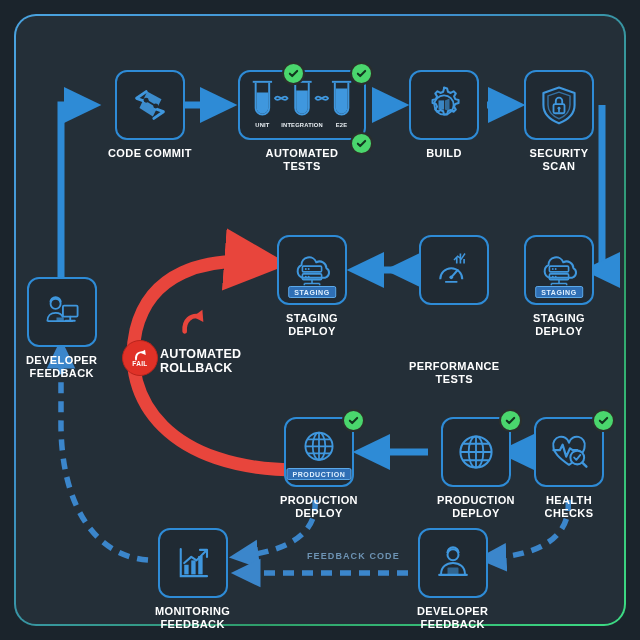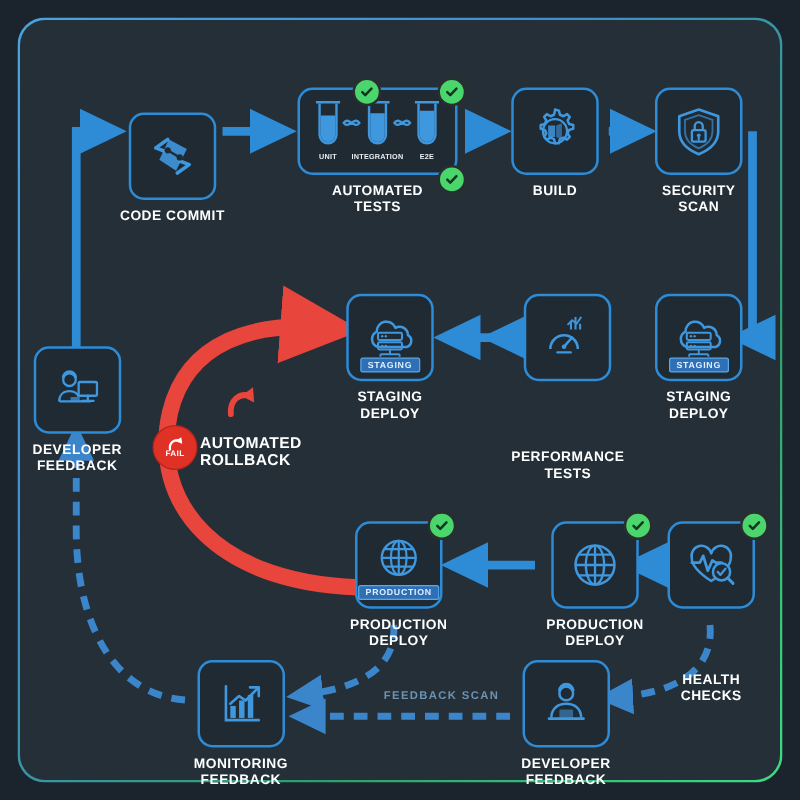--- a/index.html
+++ b/index.html
@@ -84,21 +84,21 @@
 
     <path d="M315,500 C318,540 276,552 242,556" stroke="#3b86cb" stroke-width="5.5" fill="none" stroke-dasharray="11 8" marker-end="url(#ad)"></path>
 
     <path d="M568,500 C572,542 530,556 490,558" stroke="#3b86cb" stroke-width="5.5" fill="none" stroke-dasharray="11 8" marker-end="url(#ad)"></path>
 
     <path d="M408,573 L244,573" stroke="#3b86cb" stroke-width="5.5" fill="none" stroke-dasharray="11 8" marker-end="url(#ad)"></path>
 
     <path d="M148,560 C92,556 60,500 61,420 L61,352" stroke="#3b86cb" stroke-width="5.5" fill="none" stroke-dasharray="11 8" marker-end="url(#ad)"></path>
   </svg>
 
-  <div class="node" style="left:96px;top:70px;margin-top:20px;">
+  <div class="node" style="left:108px;top:70px;">
     <div class="nbox">
       <svg viewBox="0 0 48 48" width="46" height="46">
         <path d="M20 10 L10 17 L18 20" stroke="#3f97de" stroke-width="3" fill="none" stroke-linecap="round" stroke-linejoin="round"></path>
         <path d="M28 38 L38 31 L30 28" stroke="#3f97de" stroke-width="3" fill="none" stroke-linecap="round" stroke-linejoin="round"></path>
         <path d="M13 27 L21 10 L36 18 L27 36 Z" fill="#3f97de" opacity=".9"></path>
         <circle cx="20" cy="19" r="2.6" fill="#202a33"></circle>
         <circle cx="30" cy="25" r="2.6" fill="#202a33"></circle>
         <path d="M20 19 L30 25" stroke="#202a33" stroke-width="2"></path>
       </svg>
     </div>
@@ -251,21 +251,21 @@
   <div class="failbadge" style="left:122px;top:340px;">
     <svg viewBox="0 0 20 16" width="15" height="12">
       <path d="M4 14 C3 7 8 3 15 4.5" stroke="#fff" stroke-width="2.4" fill="none" stroke-linecap="round"></path>
       <path d="M16 1 L9.5 5 L17 8 Z" fill="#fff"></path>
     </svg>
     <div class="ft">FAIL</div>
   </div>
   <div class="faillabel" style="left:160px;top:347px;width:110px;white-space:pre-line;">AUTOMATED
 ROLLBACK</div>
 
-  <div class="node" style="left:534px;top:417px;gap:44px;">
+  <div class="node" style="left:534px;top:417px;">
     <div class="nbox">
       <div class="check" style="top:-10px;left:56px;">
         <svg viewBox="0 0 12 12">
             <path d="M2 6.2 L4.6 8.8 L10 3.2" stroke="#12361f" stroke-width="2.2" fill="none" stroke-linecap="round" stroke-linejoin="round"></path>
           </svg>
       </div>
       <svg viewBox="0 0 48 48" width="44" height="44">
         <path d="M24 38 C12 30 7 24 7 18 a8 8 0 0 1 17-4 a8 8 0 0 1 17 4 c0 6-5 12-17 20 Z" stroke="#3f97de" stroke-width="2.2" fill="none" stroke-linejoin="round"></path>
         <path d="M7 22 h7 l3-6 4 13 4-9 3 2 h5" stroke="#3f97de" stroke-width="2.4" fill="none" stroke-linecap="round" stroke-linejoin="round"></path>
         <circle cx="33" cy="30" r="7.5" stroke="#3f97de" stroke-width="2.2" fill="#202a33"></circle>
@@ -336,14 +336,14 @@
         <rect x="22" y="21" width="5" height="16" fill="#3f97de"></rect>
         <rect x="30" y="16" width="5" height="21" fill="#3f97de"></rect>
         <path d="M14 24 L22 17 L28 21 L39 10" stroke="#3f97de" stroke-width="2.4" fill="none" stroke-linecap="round" stroke-linejoin="round"></path>
         <path d="M32 9 h8 v8" stroke="#3f97de" stroke-width="2.4" fill="none" stroke-linecap="round" stroke-linejoin="round"></path>
       </svg>
     </div>
     <div class="nlabel">MONITORING
 FEEDBACK</div>
   </div>
 
-  <div class="looplabel" style="left:307px;top:551px;">FEEDBACK SCAN</div>
+  <div class="looplabel" style="left:307px;top:551px;">FEEDBACK CODE</div>
 </div>
 
 </body></html>

